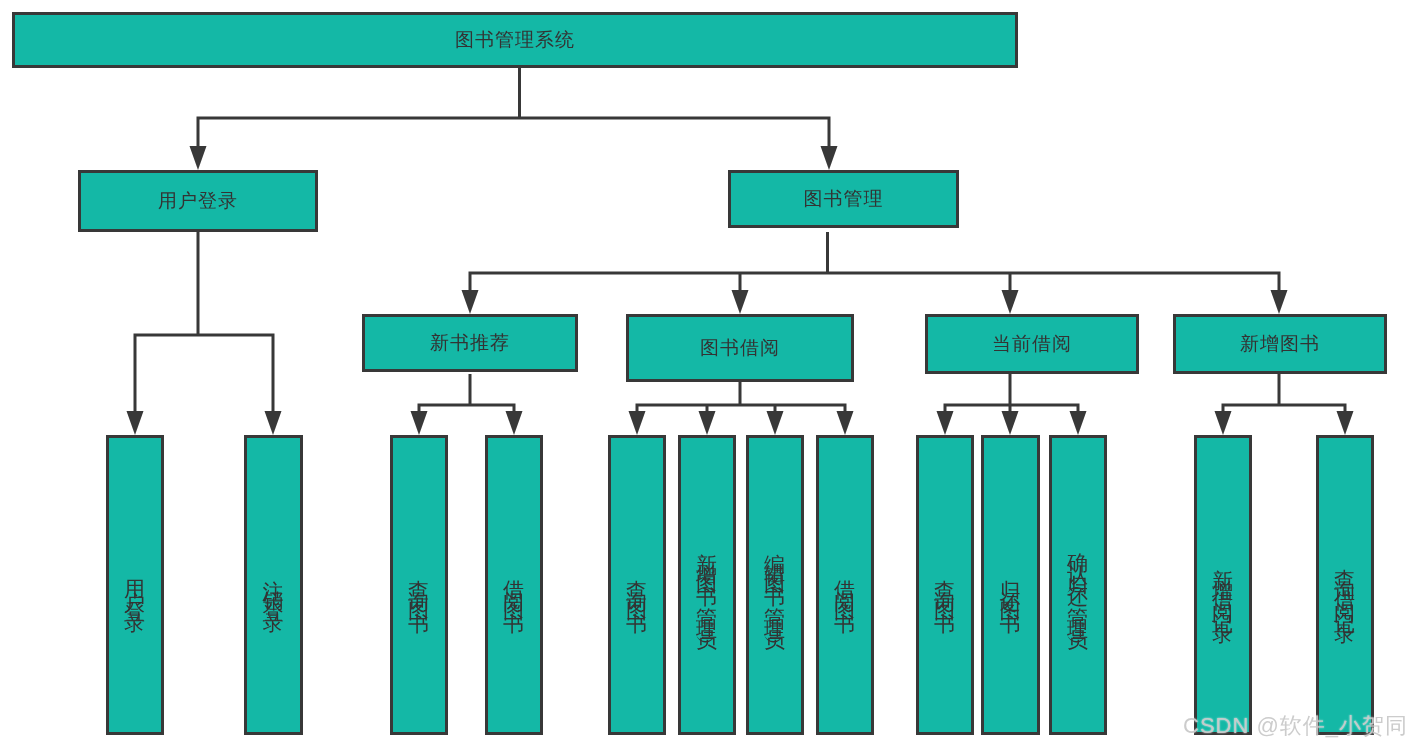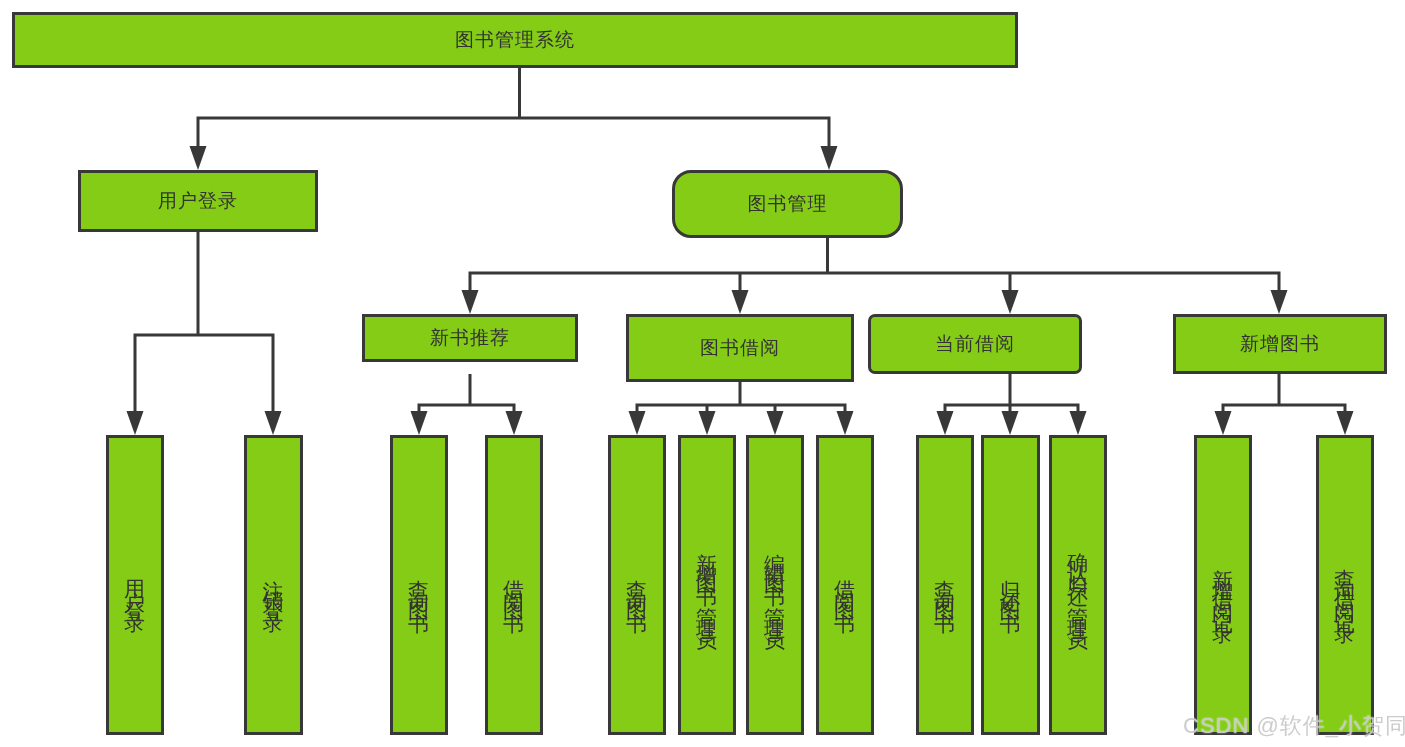--- a/index.html
+++ b/index.html
@@ -18,21 +18,21 @@
   #connectors {
     position: absolute;
     left: 0; top: 0;
     width: 1405px; height: 747px;
     z-index: 1;
   }
   .node {
     position: absolute;
     box-sizing: border-box;
     border: 3px solid #383838;
-    background: #84cc16;
+    background: #14b8a6;
     display: flex;
     align-items: center;
     justify-content: center;
     color: #333333;
     z-index: 2;
   }
   .node-h {
     font-size: 19px;
     letter-spacing: 1px;
     white-space: nowrap;
@@ -111,25 +111,25 @@
       <polygon points="1001.5,411 1018.5,411 1010,435"></polygon>
       <polygon points="1069.5,411 1086.5,411 1078,435"></polygon>
       <polygon points="1214.5,411 1231.5,411 1223,435"></polygon>
       <polygon points="1336.5,411 1353.5,411 1345,435"></polygon>
     </g>
   </svg>
 
   <div class="node node-h" style="left:12px; top:12px; width:1006px; height:56px;">图书管理系统</div>
 
   <div class="node node-h" style="left:78px; top:170px; width:240px; height:62px;">用户登录</div>
-  <div class="node node-h" style="left:672px; top:170px; width:231px; height:68px;border-radius:19px;">图书管理</div>
+  <div class="node node-h" style="left:728px; top:170px; width:231px; height:58px;">图书管理</div>
 
-  <div class="node node-h" style="left:362px; top:314px; width:216px; height:48px;">新书推荐</div>
+  <div class="node node-h" style="left:362px; top:314px; width:216px; height:58px;">新书推荐</div>
   <div class="node node-h" style="left:626px; top:314px; width:228px; height:68px;">图书借阅</div>
-  <div class="node node-h" style="left:868px; top:314px; width:214px; height:60px;border-radius:7px;">当前借阅</div>
+  <div class="node node-h" style="left:925px; top:314px; width:214px; height:60px;">当前借阅</div>
   <div class="node node-h" style="left:1173px; top:314px; width:214px; height:60px;">新增图书</div>
 
   <div class="node node-v" style="left:106px; top:435px; width:58px; height:300px;">用户登录</div>
   <div class="node node-v" style="left:244px; top:435px; width:59px; height:300px;">注销登录</div>
 
   <div class="node node-v" style="left:390px; top:435px; width:58px; height:300px;">查询图书</div>
   <div class="node node-v" style="left:485px; top:435px; width:58px; height:300px;">借阅图书</div>
 
   <div class="node node-v" style="left:608px; top:435px; width:58px; height:300px;">查询图书</div>
   <div class="node node-v" style="left:678px; top:435px; width:58px; height:300px;">新增图书（管理员）</div>

